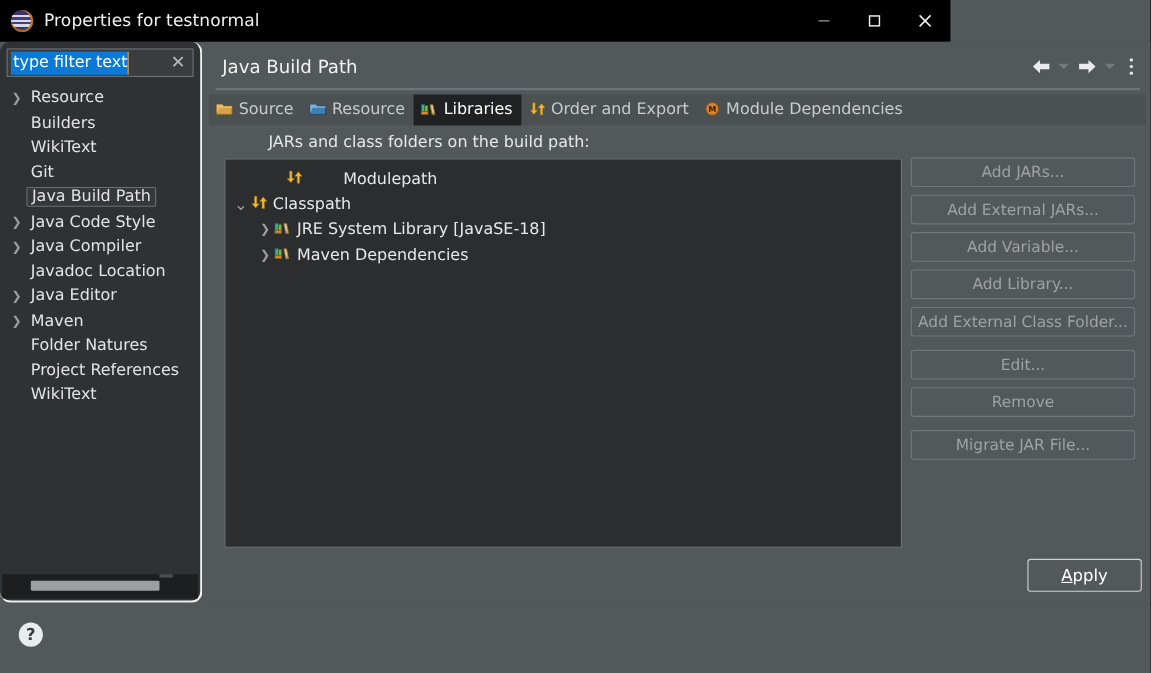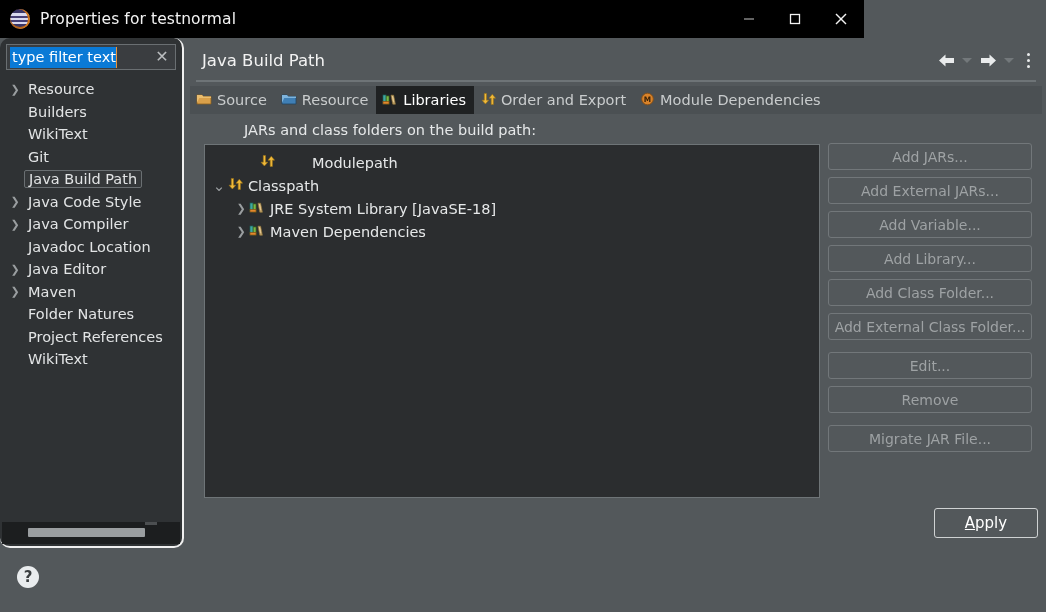--- a/index.html
+++ b/index.html
@@ -556,23 +556,20 @@
         <button class="sbtn" disabled="">
           <span>Add External JARs...</span>
         </button>
         <button class="sbtn" disabled="">
           <span>Add Variable...</span>
         </button>
         <button class="sbtn" disabled="">
           <span>Add Library...</span>
         </button>
         <button class="sbtn" disabled="">
-          <span>Add Class Folder...</span>
-        </button>
-        <button class="sbtn" disabled="">
           <span>Add External Class Folder...</span>
         </button>
         <button class="sbtn gap-top" disabled="">
           <span>Edit...</span>
         </button>
         <button class="sbtn" disabled="">
           <span>Remove</span>
         </button>
         <button class="sbtn gap-top" disabled="">
           <span>Migrate JAR File...</span>

